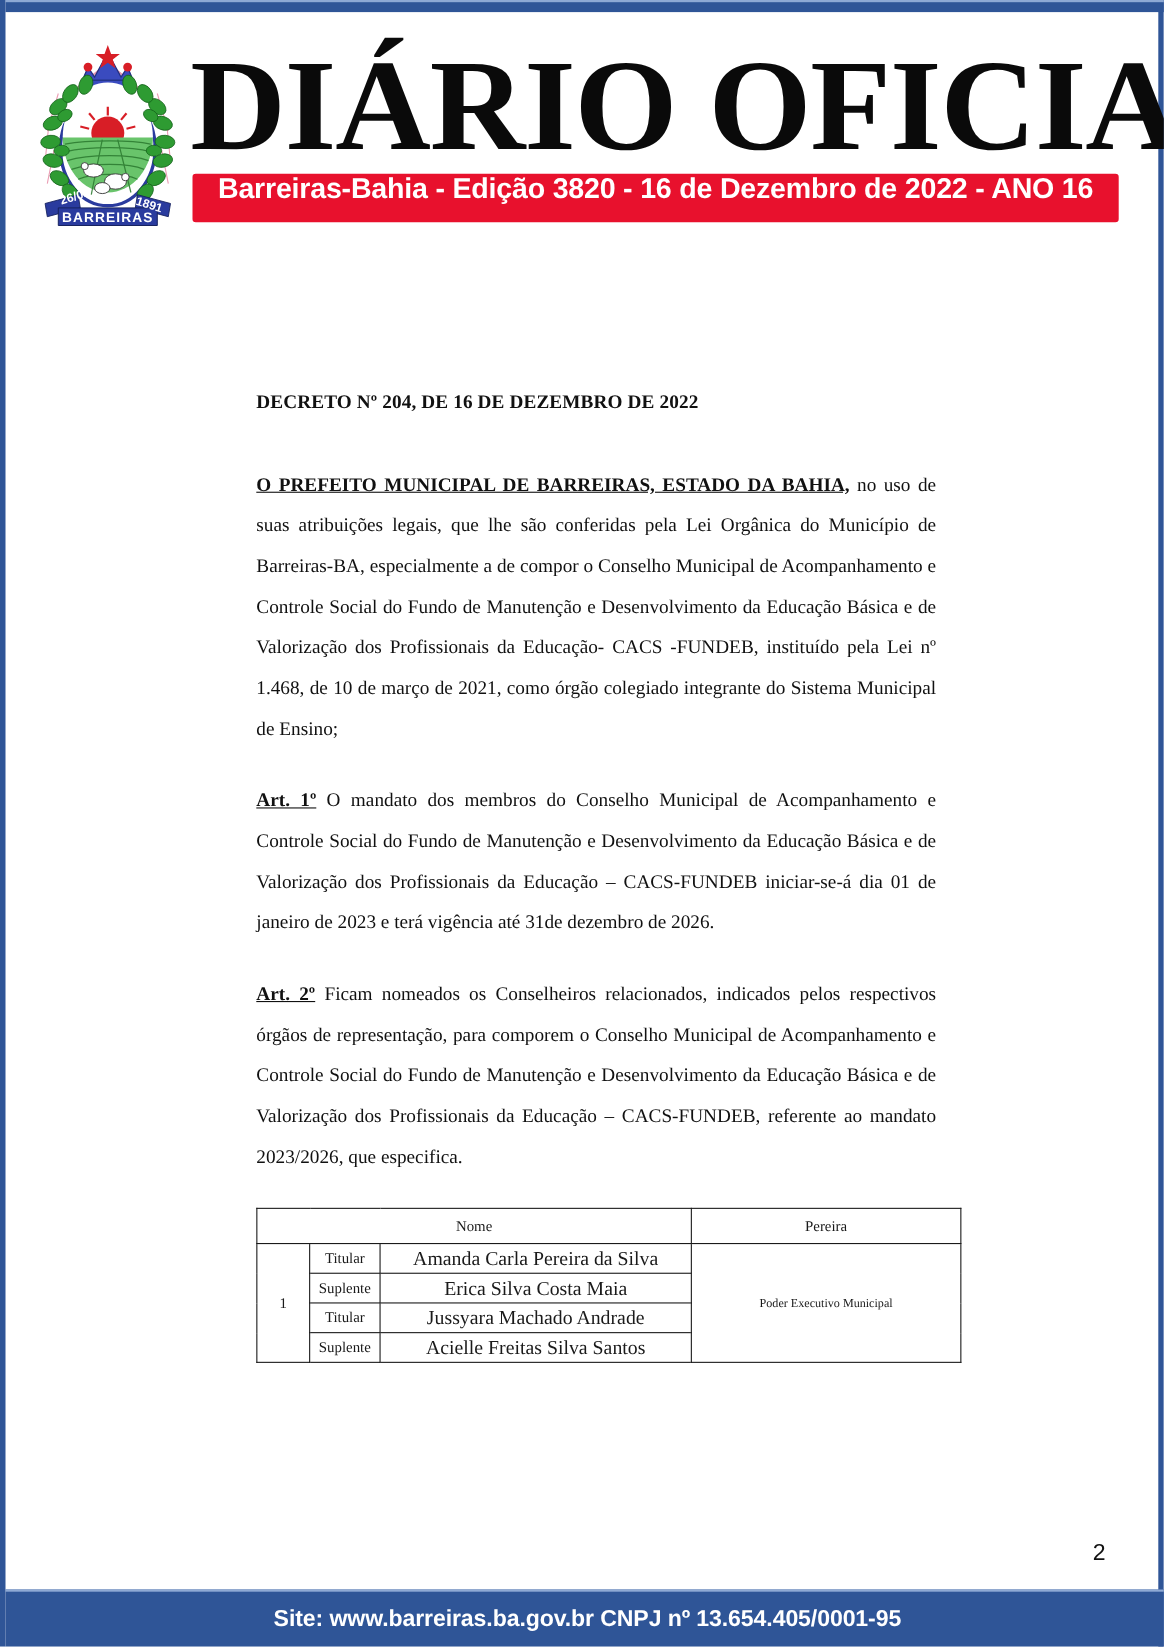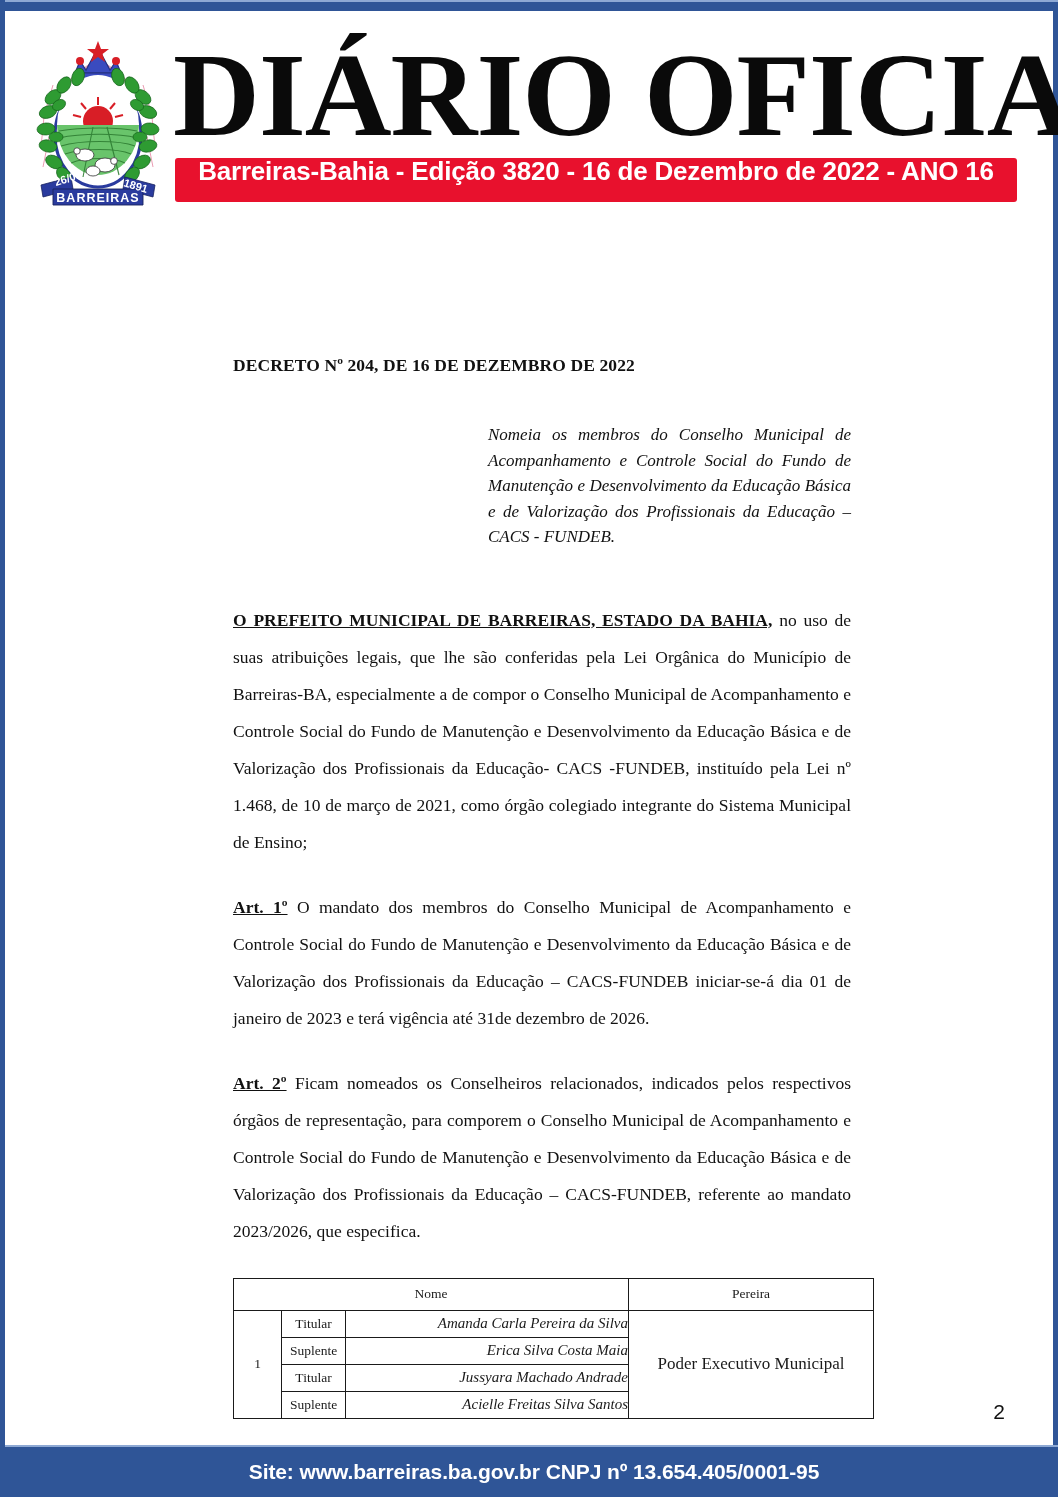--- a/index.html
+++ b/index.html
@@ -167,28 +167,27 @@
   .cell-idx {
     text-align: center;
     font-size: 13.5px;
   }
   .cell-role {
     text-align: center;
     height: 27px;
     font-size: 13.5px;
   }
   .cell-name {
-    text-align: right;
+    text-align: center;
     padding-left: 8px;
-    font-size: 15px;
-    font-style: italic;
+    font-size: 18px;
   }
   .cell-seg {
     text-align: center;
-    font-size: 17px;
+    font-size: 11px;
     font-family: Liberation Serif, serif;
   }
 
   
   .page-number {
     position: absolute;
     right: 48px;
     bottom: 73px;
     font-family: "Liberation Sans", "DejaVu Sans", sans-serif;
     font-size: 21px;
@@ -316,21 +315,20 @@
 
     <div class="masthead-banner">
       <span class="banner-text">Barreiras-Bahia - Edição 3820 - 16 de Dezembro de 2022 - ANO 16</span>
     </div>
   </header>
 
   <main class="doc">
 
     <h1 class="decree-title">DECRETO Nº 204, DE 16 DE DEZEMBRO DE 2022</h1>
 
-    <p class="epigraph">Nomeia os membros do Conselho Municipal de Acompanhamento e Controle Social do Fundo de Manutenção e Desenvolvimento da Educação Básica e de Valorização dos Profissionais da Educação – CACS - FUNDEB.</p>
 
     <p class="para"><b>O PREFEITO MUNICIPAL DE BARREIRAS, ESTADO DA BAHIA,</b><span> no uso de suas atribuições legais, que lhe são conferidas pela Lei Orgânica do Município de Barreiras-BA, especialmente a de compor o Conselho Municipal de Acompanhamento e Controle Social do Fundo de Manutenção e Desenvolvimento da Educação Básica e de Valorização dos Profissionais da Educação- CACS -FUNDEB, instituído pela Lei nº 1.468, de 10 de março de 2021, como órgão colegiado integrante do Sistema Municipal de Ensino;</span></p>
 
 
     <p class="para"><b>Art. 1º</b><span> O mandato dos membros do Conselho Municipal de Acompanhamento e Controle Social do Fundo de Manutenção e Desenvolvimento da Educação Básica e de Valorização dos Profissionais da Educação – CACS-FUNDEB iniciar-se-á dia 01 de janeiro de 2023 e terá vigência até 31de dezembro de 2026.</span></p>
 
     <p class="para"><b>Art. 2º</b><span> Ficam nomeados os Conselheiros relacionados, indicados pelos respectivos órgãos de representação, para comporem o Conselho Municipal de Acompanhamento e Controle Social do Fundo de Manutenção e Desenvolvimento da Educação Básica e de Valorização dos Profissionais da Educação – CACS-FUNDEB, referente ao mandato 2023/2026, que especifica.</span></p>
 
     <table class="council-table">
       <colgroup>

